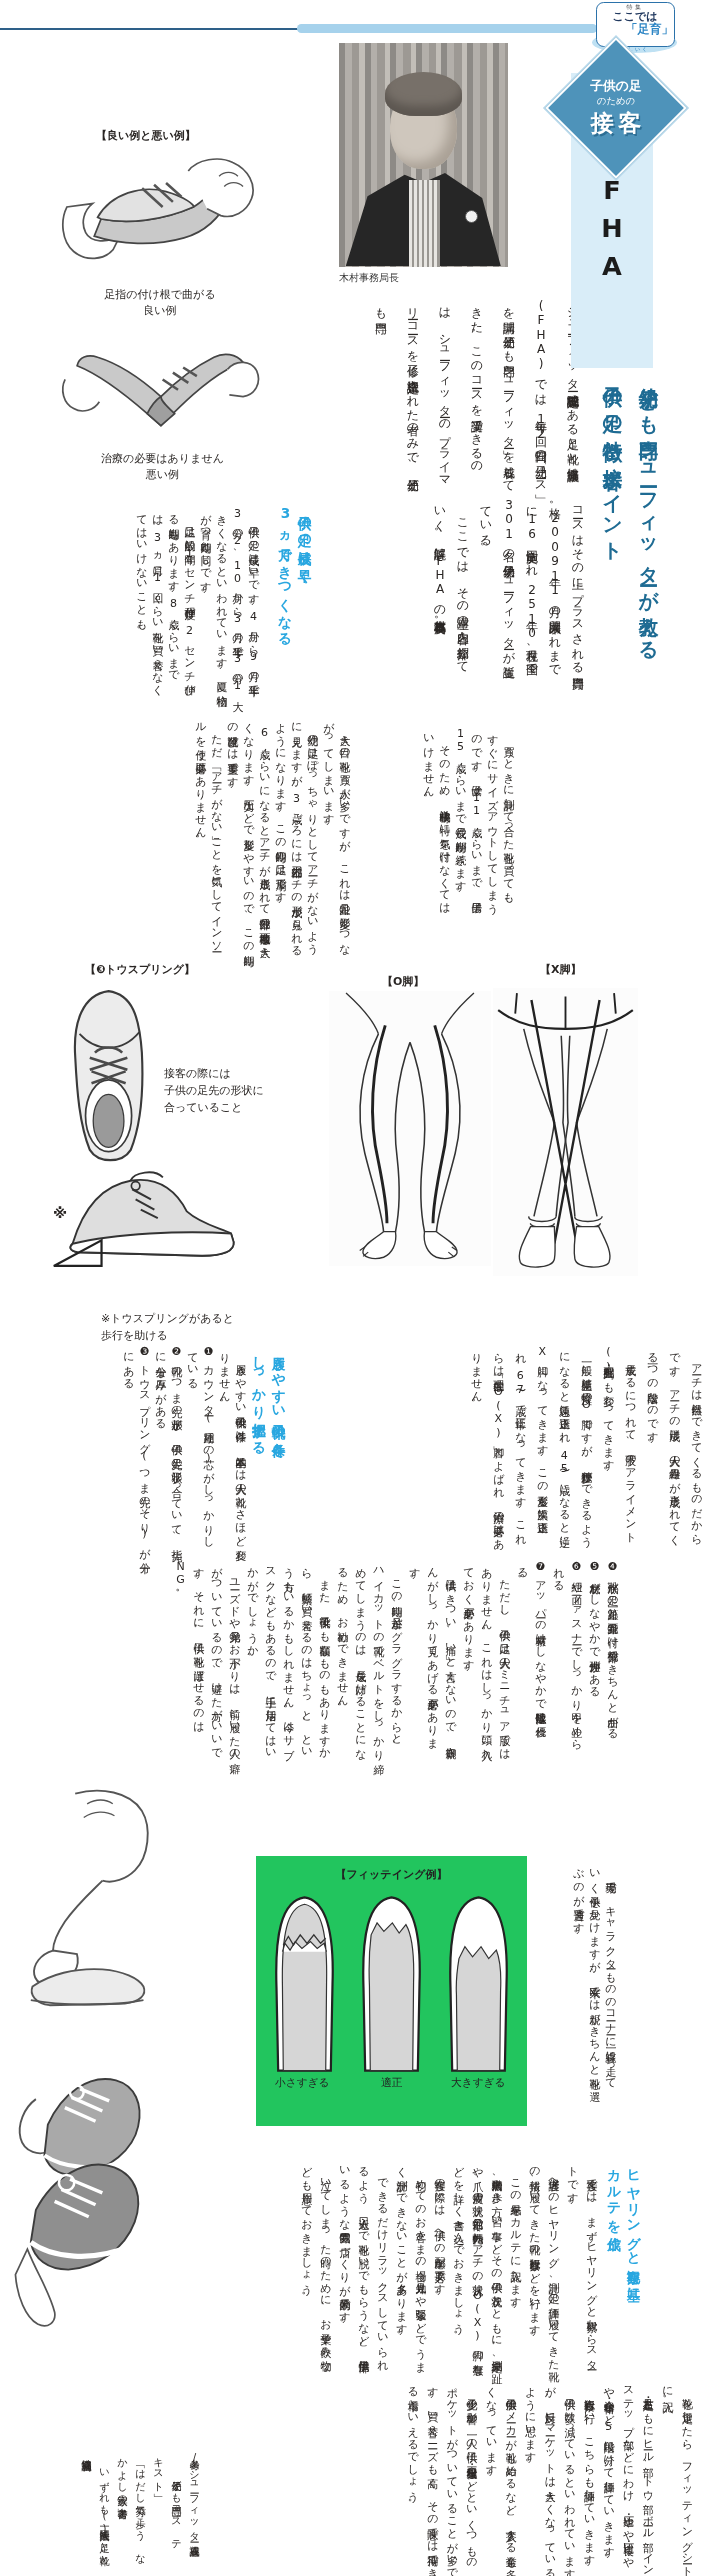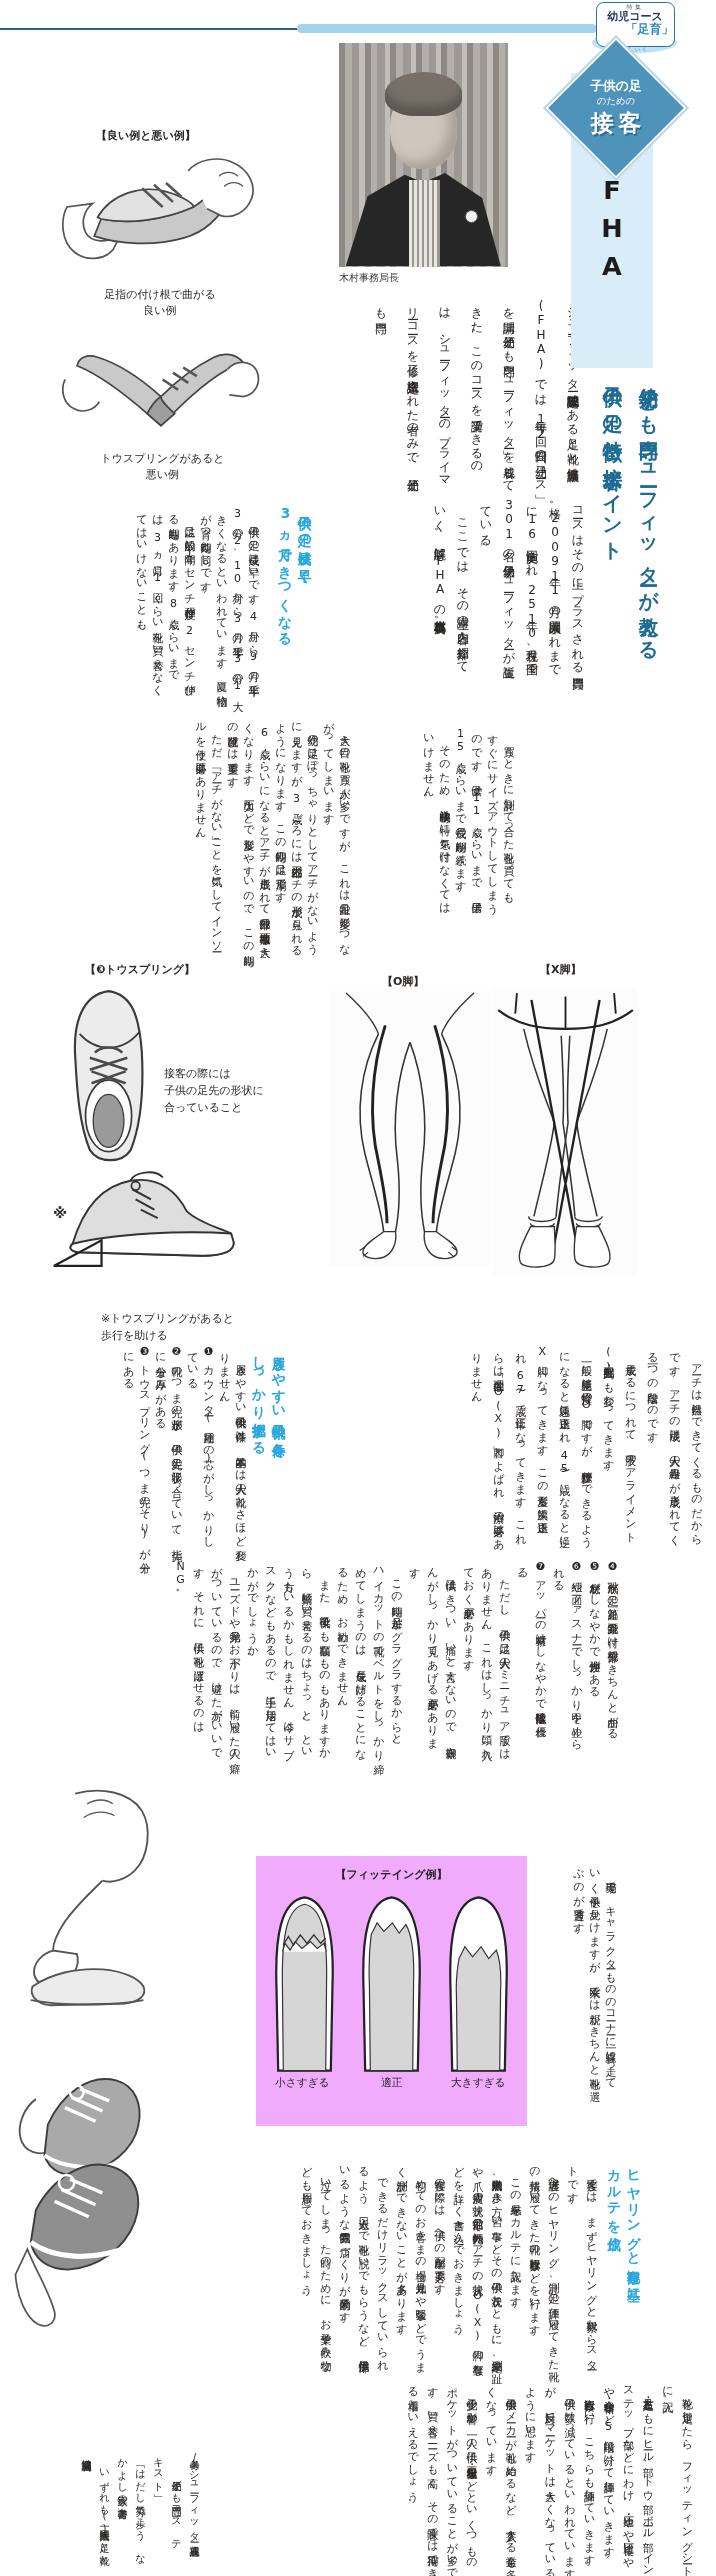--- a/index.html
+++ b/index.html
@@ -47,40 +47,40 @@
                background:#777069;box-shadow:inset 0 -10.2px 8.5px #5d5751;}
   .photo .pin{position:absolute;left:126px;top:167px;width:11px;height:11px;border-radius:50%;background:#f2f2f2;border:1.7px solid #555;}
   .pcap{position:absolute;left:339px;top:271px;font-size:10px;color:#3a3a3a;}
   
   .headline{position:absolute;right:51px;top:372px;height:435px;writing-mode:vertical-rl;text-orientation:upright;
             white-space:pre-line;font-size:19.6px;font-weight:bold;letter-spacing:1.7px;line-height:36px;}
   
   .sub{position:absolute;writing-mode:vertical-rl;text-orientation:upright;white-space:pre-line;
        font-size:13.7px;font-weight:bold;line-height:19.6px;letter-spacing:0.9px;}
   
-  .fitbox{position:absolute;left:256px;top:1856px;width:271px;height:270px;background:#f0abfc;}
+  .fitbox{position:absolute;left:256px;top:1856px;width:271px;height:270px;background:#22c55e;}
   .fitbox .flabel{position:absolute;left:0;top:11px;width:271px;text-align:center;font-size:11px;font-weight:bold;color:#222;}
   .fitbox .feet{position:absolute;left:12px;top:36px;width:247px;display:flex;justify-content:space-between;}
   .fitbox .fl{position:absolute;top:220px;font-size:10.7px;color:#222;}
   svg{position:absolute;overflow:visible;}
   .ref{font-size:10.2px;line-height:18px;}
 </style>
 </head>
 <body>
 
 <div id="page">
 
   <div class="rule-navy"></div>
   <div class="rule-blue"></div>
 
   <div class="badge">
     <div class="ell"></div>
     <div class="bub">
       <div class="tk">特集</div>
-      <div class="b1">幼児コース</div>
+      <div class="b1">ここでは</div>
       <div class="b2">「足育」</div>
     </div>
     <div class="fg">あしいく</div>
   </div>
 
   <div class="fhaband"></div>
   <div class="fha">F
 H
 A</div>
   <div class="diamond">
@@ -130,21 +130,21 @@
   </svg>
   <div class="h cap" style="left:77px;top:287px;width:166px;">足指の付け根で曲がる
 良い例</div>
   <svg style="left:60px;top:340px;" width="201" height="108" viewBox="0 0 235 126">
     <path d="M20 30 C40 38 70 58 102 86 L118 100 C134 84 164 52 196 34 L214 26 C206 16 192 14 180 20 C156 32 134 50 118 66 C98 48 70 28 44 20 C32 16 22 20 20 30 Z" fill="#c9c9c9" stroke="#444" stroke-width="2"></path>
     <path d="M102 86 L118 100 L134 86 C126 78 118 72 118 66 C112 70 106 78 102 86 Z" fill="#9f9f9f" stroke="#444" stroke-width="2"></path>
     <path d="M120 46 L138 58 M132 38 L150 50 M144 32 L160 42" stroke="#555" stroke-width="3" fill="none"></path>
     <path d="M196 34 C206 22 224 24 230 36 C236 50 228 64 214 66 L198 64" fill="#fff" stroke="#555" stroke-width="2"></path>
     <path d="M6 46 C0 58 4 74 16 80 C26 86 40 82 46 72" fill="#fff" stroke="#555" stroke-width="2"></path>
   </svg>
-  <div class="h cap" style="left:73px;top:451px;width:179px;">トウスプリングがあると
+  <div class="h cap" style="left:73px;top:451px;width:179px;">治療の必要はありません
 悪い例</div>
 
   <div class="h lbl" style="left:85px;top:962px;">【❸トウスプリング】</div>
   <svg style="left:64px;top:986px;" width="90" height="181" viewBox="0 0 105 212">
     <path d="M52 6 C22 10 10 42 13 84 C15 124 18 162 30 192 C40 208 68 208 78 192 C90 162 93 118 91 78 C88 36 80 10 52 6 Z" fill="#ececec" stroke="#3a3a3a" stroke-width="2.5"></path>
     <path d="M18 56 C38 78 68 78 88 54" fill="none" stroke="#3a3a3a" stroke-width="2"></path>
     <ellipse cx="52" cy="152" rx="27" ry="42" fill="#fff" stroke="#3a3a3a" stroke-width="2"></ellipse>
     <ellipse cx="52" cy="158" rx="18" ry="31" fill="#9a9a9a" stroke="#3a3a3a" stroke-width="1.5"></ellipse>
     <path d="M30 84 L74 98 M74 84 L30 98 M32 100 L72 114 M72 100 L32 114" stroke="#4a4a4a" stroke-width="3" fill="none"></path>
     <path d="M36 78 C44 70 60 70 68 78" stroke="#4a4a4a" stroke-width="3" fill="none"></path>

